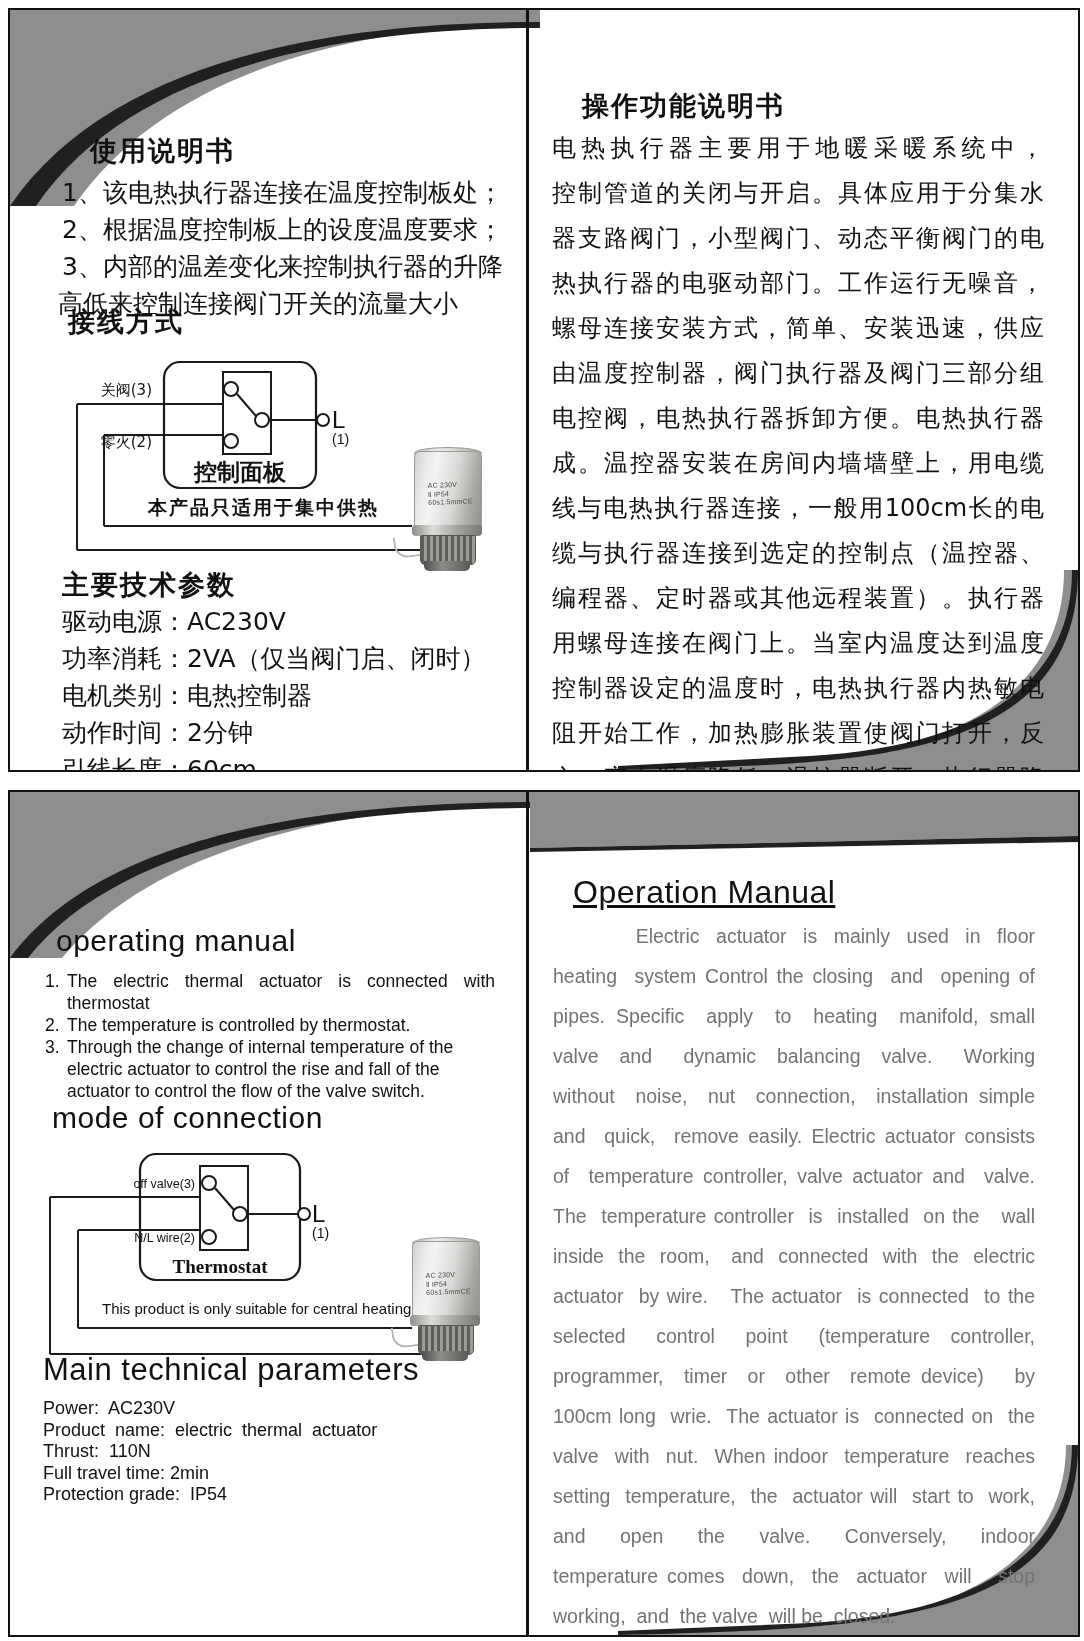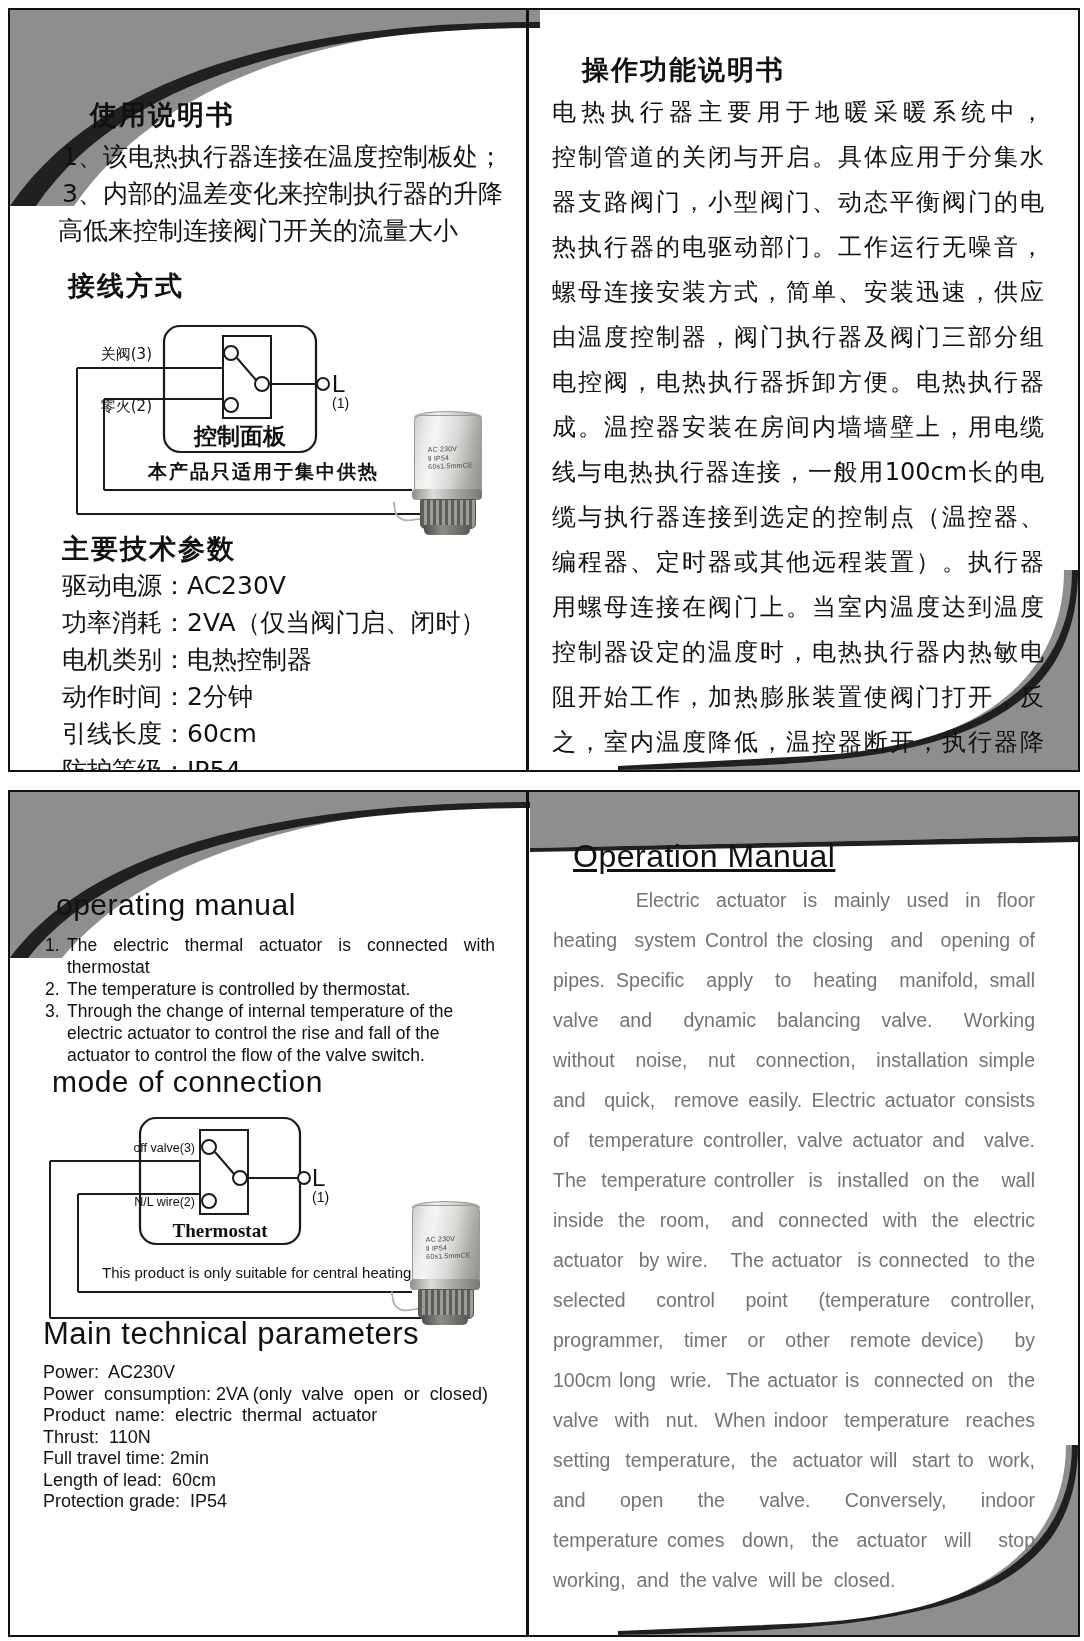--- a/index.html
+++ b/index.html
@@ -9,21 +9,21 @@
   
   .sheet{position:absolute;left:8px;width:1068px;border:2px solid #111;background:#fff;overflow:hidden;}
   #sheet-top{top:8px;height:760px;}
   #sheet-bottom{top:790px;height:843px;}
   .curve{position:absolute;overflow:hidden;pointer-events:none;}
   .curve svg{display:block;}
 
   
   .divider{position:absolute;top:0;bottom:0;width:3px;background:#111;}
 
-  .col{position:absolute;box-sizing:border-box;}
+  .col{position:absolute;box-sizing:border-box;margin-top:36px;}
 
   
   .cn{font-family:"DejaVu Sans","Liberation Sans",sans-serif;}
   .h-cn{font-size:27px;font-weight:700;letter-spacing:2px;color:#111;}
   .cn-line{font-size:25px;line-height:37px;color:#111;white-space:nowrap;}
   .cn-para{font-size:24px;line-height:45px;color:#111;text-align:justify;text-align-last:justify;}
   .cn-para .ln{display:block;text-align:justify;text-align-last:justify;}
   .cn-para .last{text-align-last:left;}
 
   .h-en{font-size:29px;font-weight:400;letter-spacing:.5px;color:#111;}
@@ -88,20 +88,21 @@
     </div>
 
     <div class="divider" style="left:516px;"></div>
 
     <div class="col" style="left:0;top:0;width:516px;height:100%;">
 
       <div class="cn h-cn" style="position:absolute;left:80px;top:87px;">使用说明书</div>
 
       <div style="position:absolute;left:52px;top:128px;">
         <div class="cn cn-line">1、该电热执行器连接在温度控制板处；</div>
+        <div class="cn cn-line">2、根据温度控制板上的设度温度要求；</div>
         <div class="cn cn-line">3、内部的温差变化来控制执行器的升降</div>
         <div class="cn cn-line" style="margin-left:-4px;">高低来控制连接阀门开关的流量大小</div>
       </div>
 
       <div class="cn h-cn" style="position:absolute;left:58px;top:258px;">接线方式</div>
 
       <div class="diagram" style="left:30px;top:300px;">
         <svg width="470" height="220" viewBox="0 0 470 220">
 
           <rect x="124" y="16" width="152" height="126" rx="16" ry="16" fill="none" stroke="#1a1a1a" stroke-width="2.2"></rect>
@@ -264,25 +265,23 @@
         <div class="act-ring"></div>
         <div class="act-base"></div>
         <div class="act-base2"></div>
         <div class="act-txt">AC 230V<br>Ⅱ IP54<br>60s1.5mmCE</div>
       </div>
 
       <div class="h-en" style="position:absolute;left:33px;top:524px;font-size:31px;">Main technical parameters</div>
 
       <div style="position:absolute;left:33px;top:570px;">
         <div class="en-spec">Power:  AC230V</div>
-        <div class="en-spec">Power  consumption: 2VA (only  valve  open  or  closed)</div>
         <div class="en-spec">Product  name:  electric  thermal  actuator</div>
         <div class="en-spec">Thrust:  110N</div>
         <div class="en-spec">Full travel time: 2min</div>
-        <div class="en-spec">Length of lead:  60cm</div>
         <div class="en-spec">Protection grade:  IP54</div>
       </div>
     </div>
 
     <div class="col" style="left:519px;top:0;width:549px;height:100%;">
       <div class="h-en" style="position:absolute;left:44px;top:46px;font-size:32px;text-decoration:underline;">Operation Manual</div>
       <div class="en-para" style="position:absolute;left:24px;top:88px;width:482px;">
         <span class="ln">          Electric  actuator  is  mainly  used  in  floor</span>
         <span class="ln">heating  system Control the closing  and  opening of</span>
         <span class="ln">pipes. Specific  apply  to  heating  manifold, small</span>

